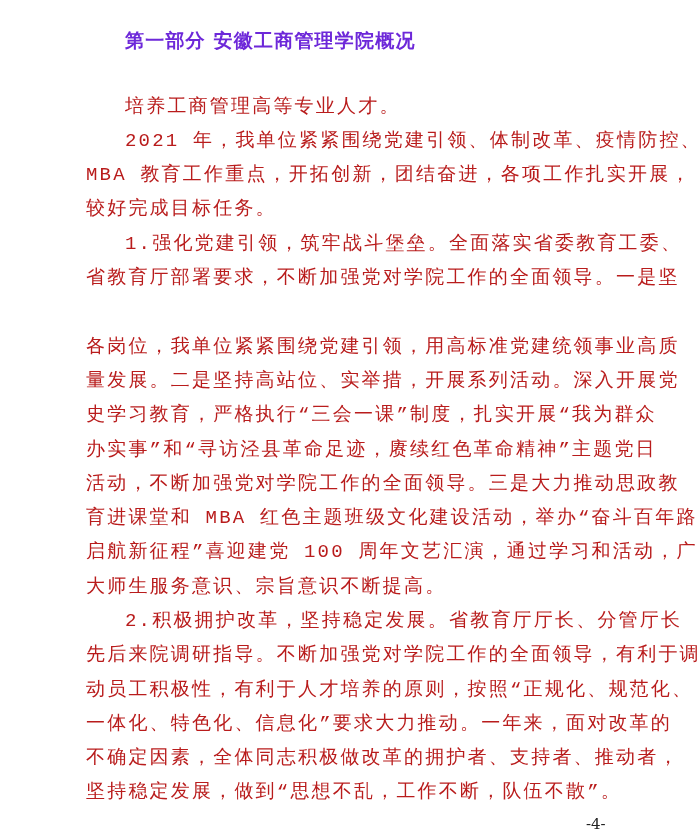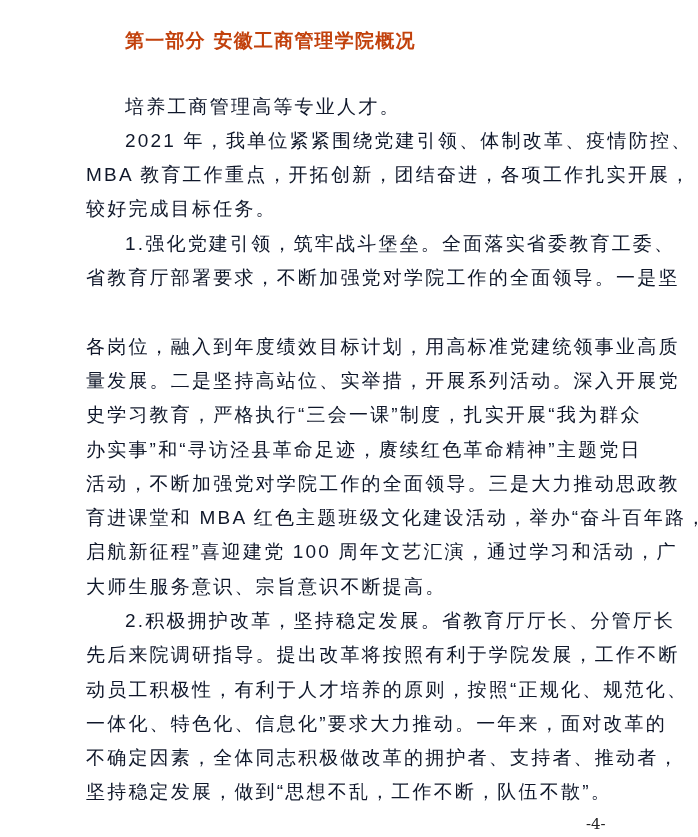--- a/index.html
+++ b/index.html
@@ -3,33 +3,33 @@
 <meta charset="utf-8">
 <style>
   html, body { margin: 0; padding: 0; background: #ffffff; }
   body { width: 698px; height: 837px; position: relative; overflow: hidden; }
   .page { position: absolute; left: 0; top: 0; width: 698px; height: 837px; background: #fff; }
   .line {
     position: absolute;
     left: 86px;
     width: 540px;
     white-space: nowrap;
-    font-family: Liberation Sans, sans-serif;
+    font-family: Liberation Mono, monospace;
     font-size: 19px;
-    color: #0f172a;
+    color: #b91c1c;
     letter-spacing: 2.2px;
     line-height: 24px;
   }
   .indent { left: 125px; }
   .heading {
     font-family: "DejaVu Sans", "Liberation Sans", sans-serif;
     font-weight: bold;
     font-size: 19px;
     letter-spacing: 1.2px;
-    color: #c2410c;
+    color: #6d28d9;
   }
   .pagenum {
     position: absolute;
     left: 586px;
     top: 815px;
     font-family: "DejaVu Serif", "Liberation Serif", serif;
     font-size: 15px;
     color: #222;
   }
 </style>
@@ -39,30 +39,30 @@
 <div class="page">
   <div class="line indent heading" style="top:28px;">第一部分  安徽工商管理学院概况</div>
 
   <div class="line indent" style="top:95px;">培养工商管理高等专业人才。</div>
   <div class="line indent" style="top:129px;">2021 年，我单位紧紧围绕党建引领、体制改革、疫情防控、</div>
   <div class="line" style="top:163px;">MBA 教育工作重点，开拓创新，团结奋进，各项工作扎实开展，</div>
   <div class="line" style="top:197px;">较好完成目标任务。</div>
 
   <div class="line indent" style="top:232px;">1.强化党建引领，筑牢战斗堡垒。全面落实省委教育工委、</div>
   <div class="line" style="top:266px;">省教育厅部署要求，不断加强党对学院工作的全面领导。一是坚</div>
-  <div class="line" style="top:335px;">各岗位，融入到年度绩效目标计划，用高标准党建统领事业高质</div>
+  <div class="line" style="top:335px;">各岗位，我单位紧紧围绕党建引领，用高标准党建统领事业高质</div>
   <div class="line" style="top:369px;">量发展。二是坚持高站位、实举措，开展系列活动。深入开展党</div>
   <div class="line" style="top:403px;">史学习教育，严格执行“三会一课”制度，扎实开展“我为群众</div>
   <div class="line" style="top:438px;">办实事”和“寻访泾县革命足迹，赓续红色革命精神”主题党日</div>
   <div class="line" style="top:472px;">活动，不断加强党对学院工作的全面领导。三是大力推动思政教</div>
   <div class="line" style="top:506px;">育进课堂和 MBA 红色主题班级文化建设活动，举办“奋斗百年路，</div>
   <div class="line" style="top:540px;">启航新征程”喜迎建党 100 周年文艺汇演，通过学习和活动，广</div>
   <div class="line" style="top:575px;">大师生服务意识、宗旨意识不断提高。</div>
 
   <div class="line indent" style="top:609px;">2.积极拥护改革，坚持稳定发展。省教育厅厅长、分管厅长</div>
-  <div class="line" style="top:643px;">先后来院调研指导。提出改革将按照有利于学院发展，工作不断</div>
+  <div class="line" style="top:643px;">先后来院调研指导。不断加强党对学院工作的全面领导，有利于调</div>
   <div class="line" style="top:678px;text-align:center;">动员工积极性，有利于人才培养的原则，按照“正规化、规范化、</div>
   <div class="line" style="top:712px;">一体化、特色化、信息化”要求大力推动。一年来，面对改革的</div>
   <div class="line" style="top:746px;">不确定因素，全体同志积极做改革的拥护者、支持者、推动者，</div>
   <div class="line" style="top:780px;">坚持稳定发展，做到“思想不乱，工作不断，队伍不散”。</div>
 
   <div class="pagenum">-4-</div>
 </div>
 
 </body></html>

